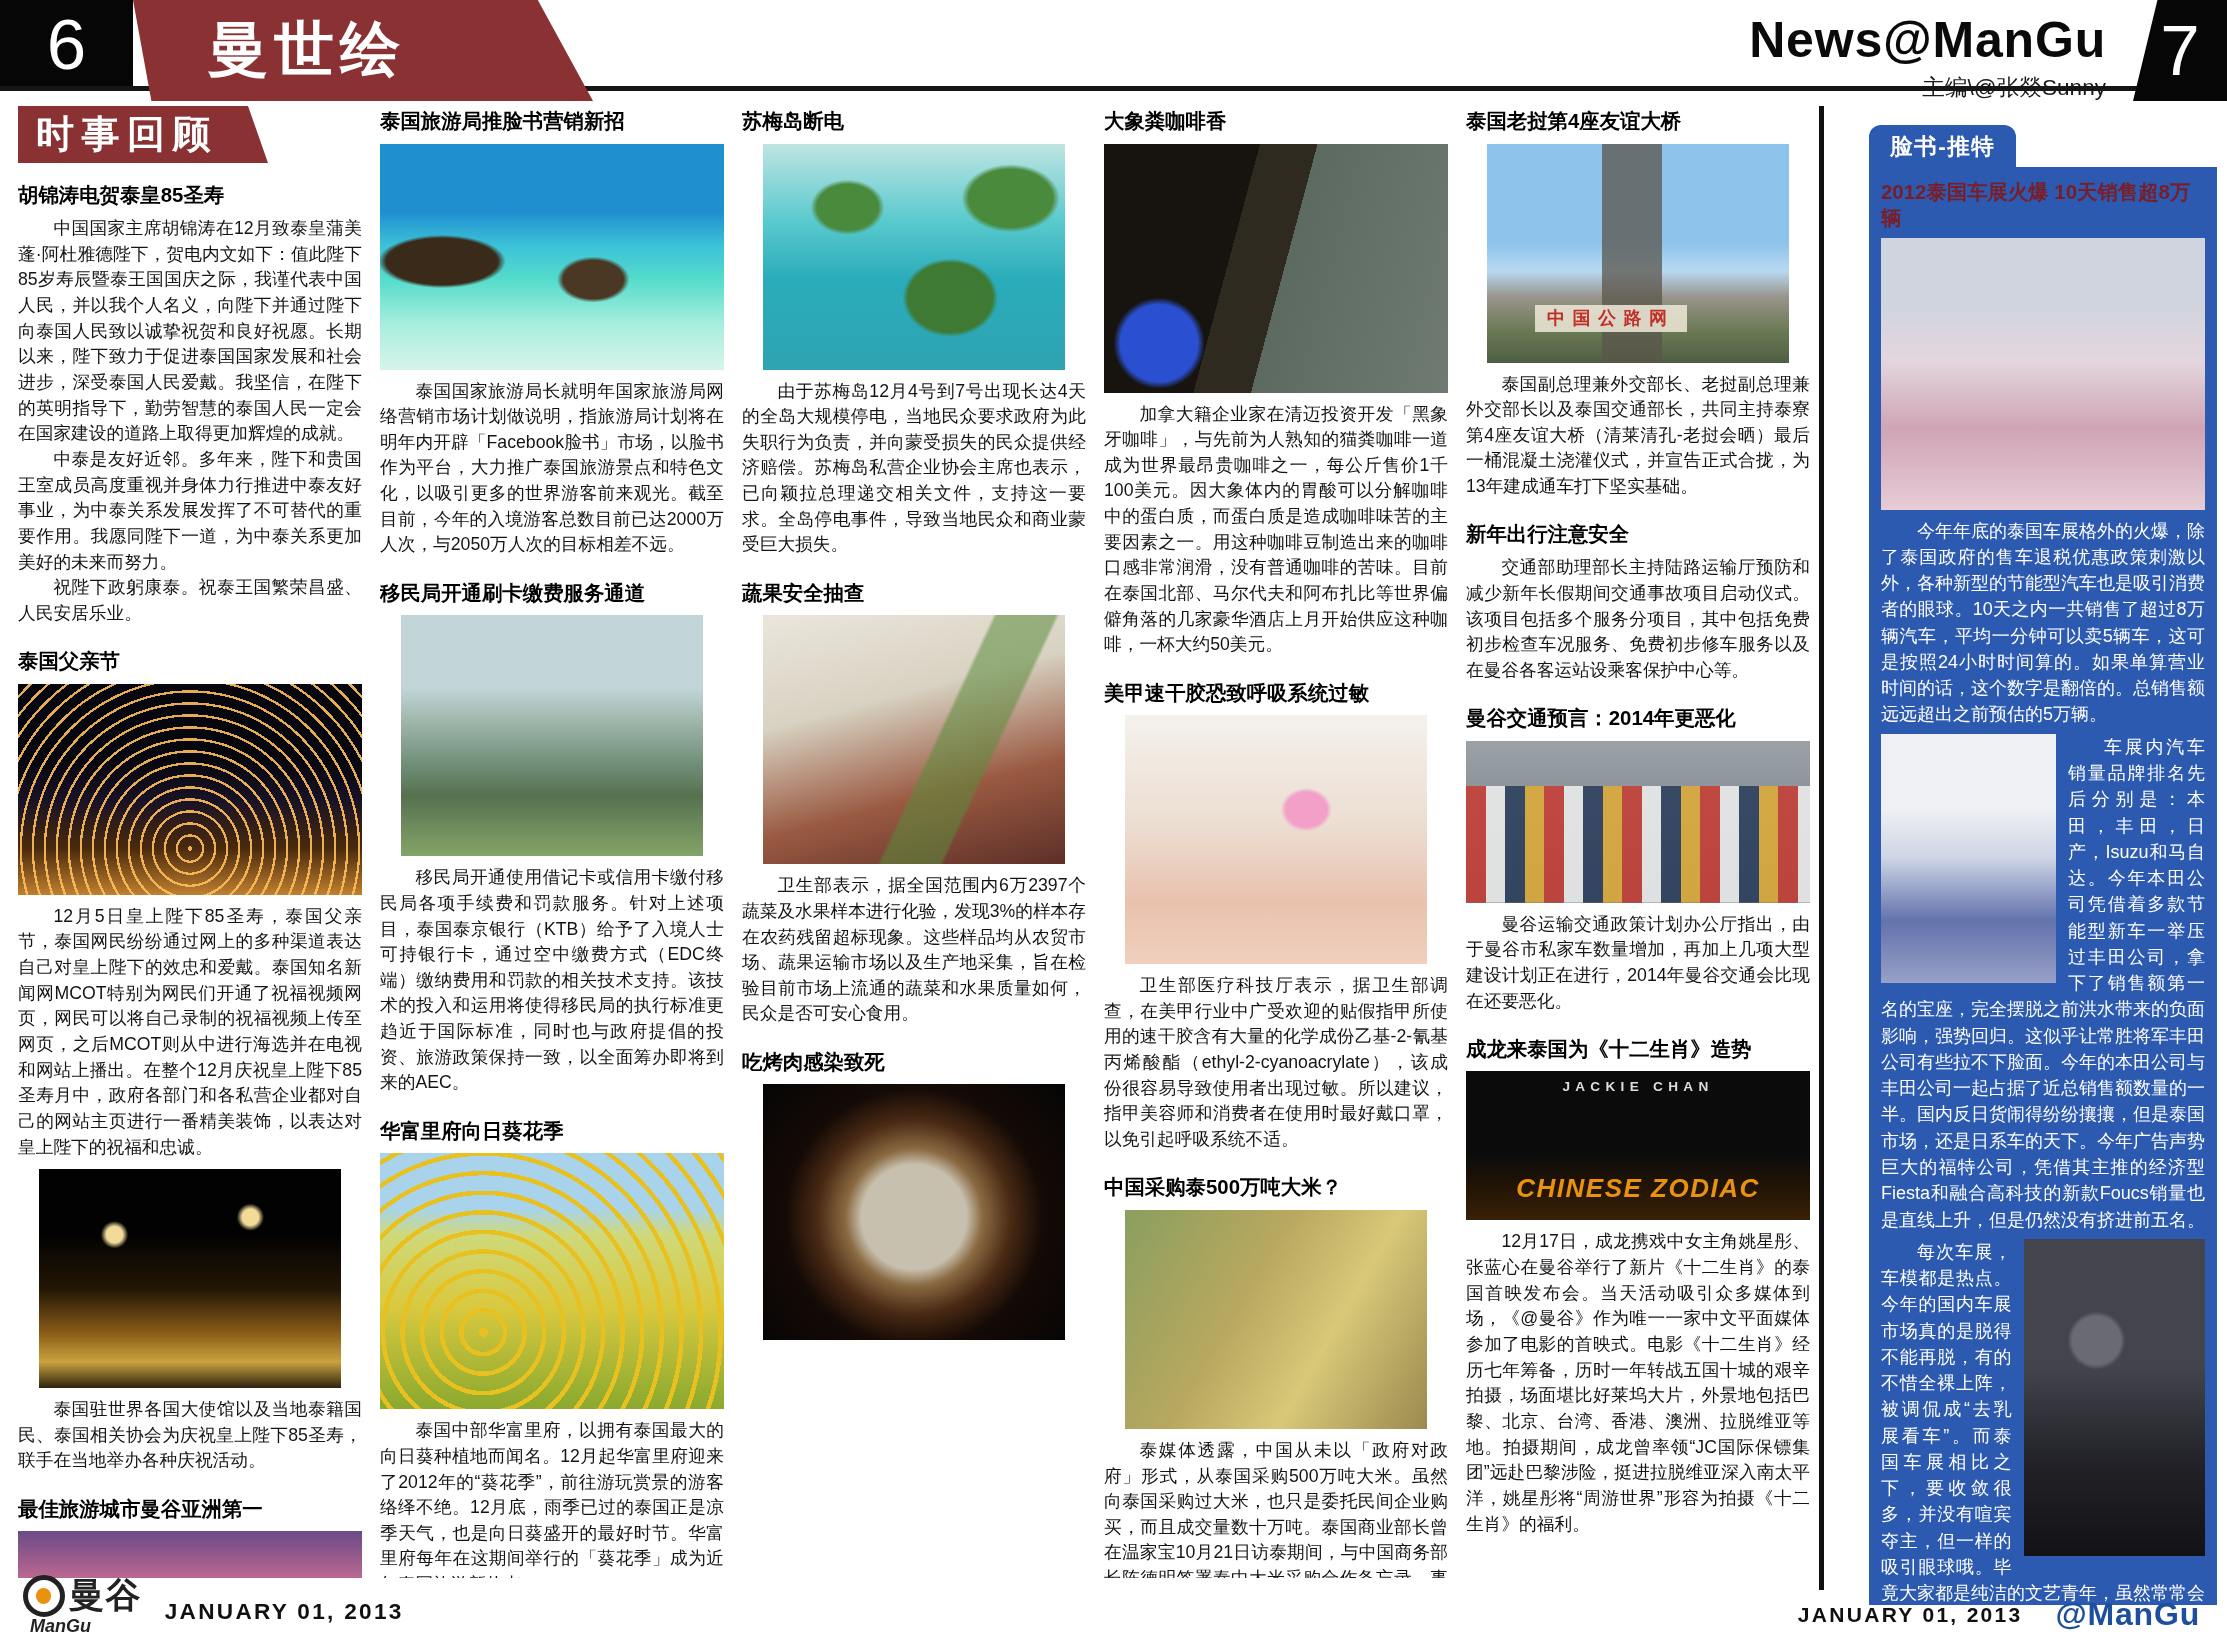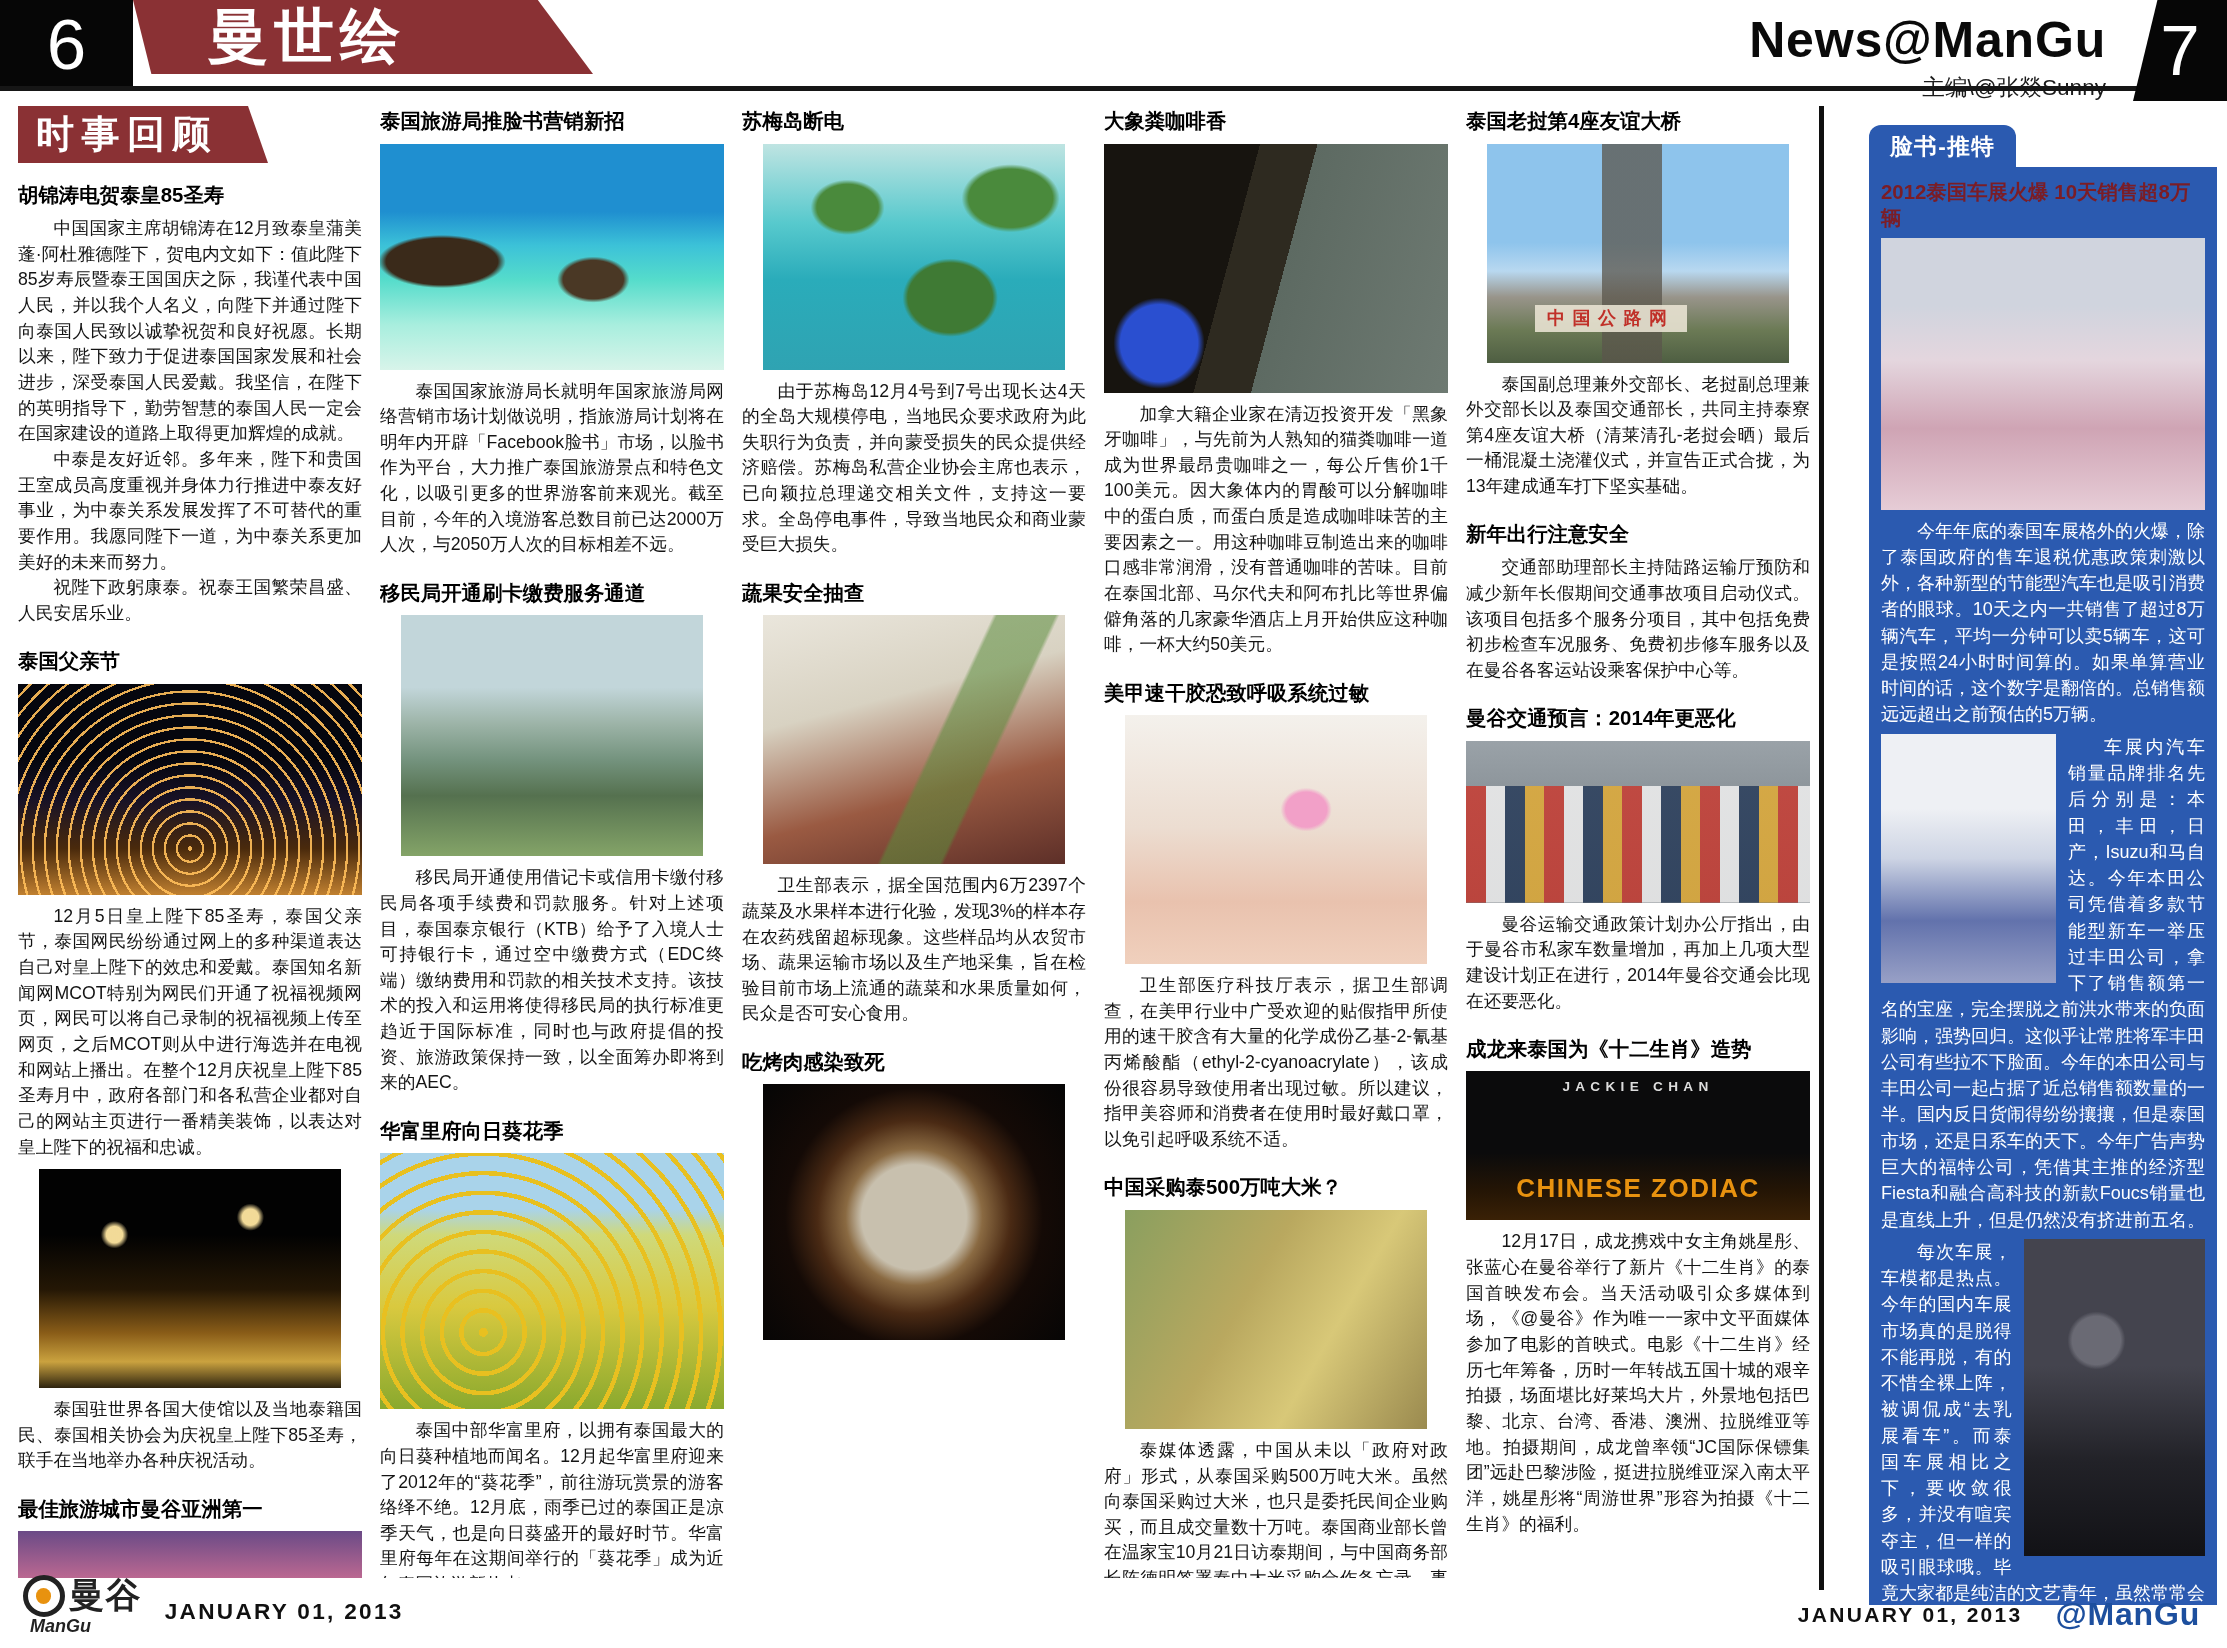--- a/index.html
+++ b/index.html
@@ -3,21 +3,21 @@
 <meta charset="utf-8">
 <style>
   * { margin:0; padding:0; box-sizing:border-box; }
   html,body { width:2227px; height:1648px; }
   body { position:relative; background:#ffffff; overflow:hidden;
          font-family:"Liberation Sans","DejaVu Sans",sans-serif; color:#151515; }
 
   
   .pg6 { position:absolute; left:0; top:0; width:133px; height:88px; background:#060606;
          color:#fff; font-size:71px; display:flex; align-items:center; justify-content:center; }
-  .flag { position:absolute; left:133px; top:0; width:460px; height:74px; background:#8a3134;
+  .flag { position:absolute; left:133px; top:0; width:460px; height:101px; background:#8a3134;
           clip-path:polygon(0 0,88% 0,100% 100%,4% 100%); display:flex; align-items:center;
           padding-left:75px; z-index:3; }
   .flag-text { color:#fff; font-size:60px; font-weight:800; letter-spacing:6px; }
   .masthead { position:absolute; right:121px; top:10.6px; text-align:right; }
   .m-title { font-size:50px; font-weight:800; color:#0a0a0a; letter-spacing:0.8px; }
   .m-editor { font-size:22.6px; color:#1a1a1a; margin-top:3px; }
   .pg7 { position:absolute; right:0; top:0; width:94px; height:101px; background:#060606;
          clip-path:polygon(26% 0,100% 0,100% 100%,0 100%); color:#fff; font-size:71px;
          display:flex; align-items:center; justify-content:center; z-index:3; }
   .hrule { position:absolute; top:86px; left:0; width:100%; height:5.3px; background:#161616; }
@@ -80,21 +80,21 @@
       color:#c03028; font-weight:700; font-size:18px; letter-spacing:7.5px; padding:1.5px 12px; }
   .ph-traffic { background:
       repeating-linear-gradient(90deg, rgba(200,60,50,.85) 0 19.6px, rgba(235,235,235,.9) 19.6px 39px,
         rgba(40,60,90,.85) 39px 59px, rgba(220,170,60,.9) 59px 78px),
       linear-gradient(180deg,#9aa2a8 0%,#6e767c 100%);
       background-size:100% 72%,100% 100%; background-position:bottom,top; background-repeat:no-repeat; }
   .ph-cz12 { background:linear-gradient(180deg,#0b0b0c 0%,#0b0b0c 55%,#241505 80%,#3a2106 100%); }
   .poster-top { position:absolute; top:7.5px; width:100%; text-align:center; color:#ddd;
       font-size:13.6px; letter-spacing:5.3px; font-weight:700; }
   .poster-title { position:absolute; bottom:16.6px; width:100%; text-align:center; color:#e8920f;
-      font-weight:800; font-size:26px; letter-spacing:1.5px; }
+      font-weight:800; font-size:26px; letter-spacing:1.5px;font-style:italic; }
 
   
   .vrule { position:absolute; left:1819px; top:106px; width:4.5px; height:1484px; background:#101010; }
   .sidebar { position:absolute; left:1869px; top:125px; width:348px; }
   .tab { display:inline-block; background:#2b5ab0; color:#fff; font-weight:700; font-size:22.6px;
          padding:6px 21px 4.5px; border-radius:12px 12px 0 0; letter-spacing:1.5px; }
   .sidebox { background:#2b5ab0; padding:10.6px 12px 15px; height:1438px; overflow:hidden; }
   .side-h { color:#7b1d26; font-size:20.4px; font-weight:800; margin:3px 0 7px; line-height:1.25; }
   .side { font-size:18px; line-height:1.46; color:#fff; text-align:justify; text-indent:2em; margin-top:6px; }
   .side-photo { position:relative; overflow:hidden; }

